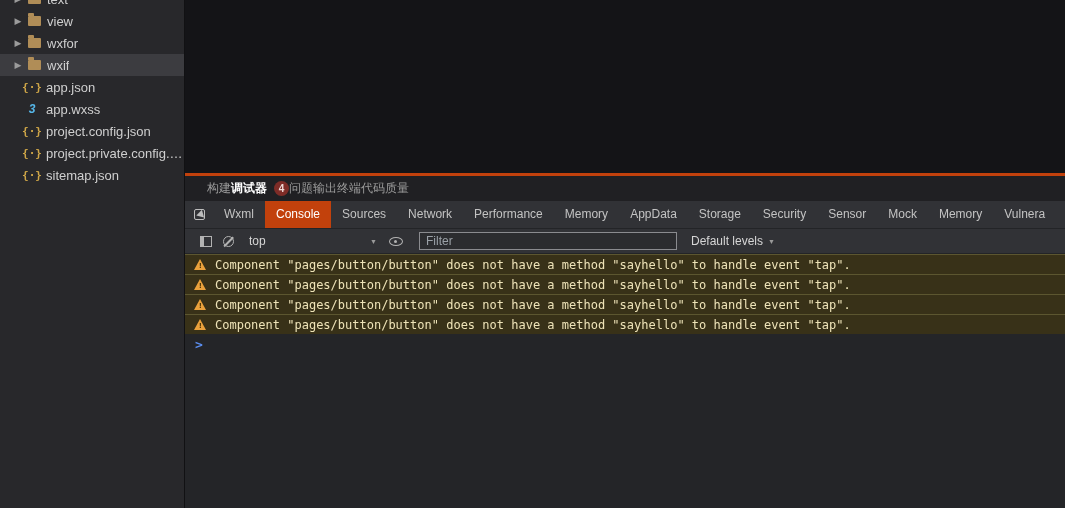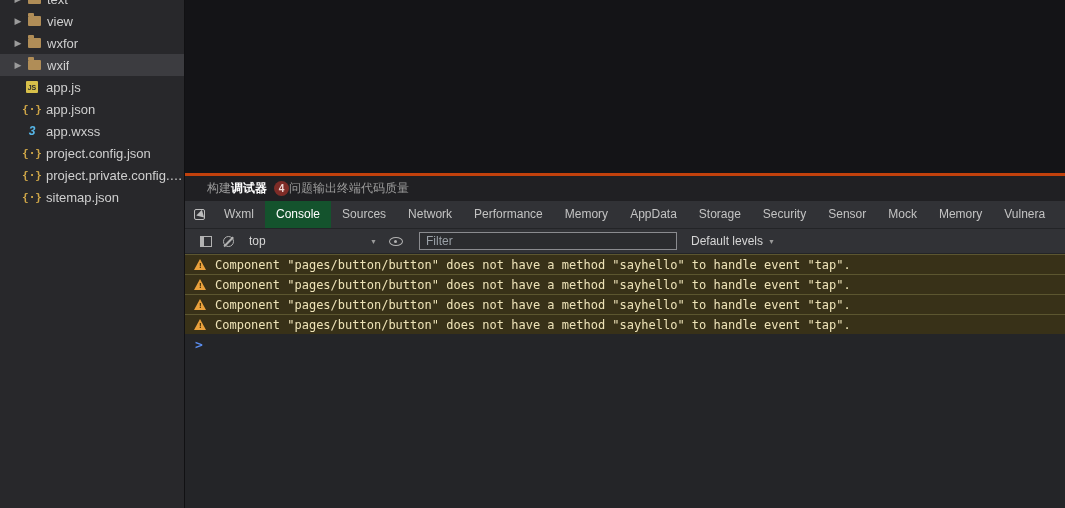--- a/index.html
+++ b/index.html
@@ -66,21 +66,21 @@
     height:27px; background:#313236; display:flex; align-items:center;
     font-size:12px; color:#c3c3c3; overflow:hidden;
   }
   .inspect-btn { width:28px; height:27px; display:flex; align-items:center; justify-content:center; flex:none; }
   .inspect-glyph { width:11px; height:11px; border:1px solid #bdbdbd; border-radius:2px; position:relative; }
   .inspect-glyph::after {
     content:""; position:absolute; right:-3px; bottom:-3px;
     border:4px solid transparent; border-top:7px solid #bdbdbd; transform:rotate(-45deg);
   }
   .dt-tab { padding:0 11px; height:27px; line-height:27px; flex:none; cursor:default; }
-  .dt-tab.active { background:#14532d; color:#ffffff; }
+  .dt-tab.active { background:#c2410c; color:#ffffff; }
 
   
   .c-toolbar {
     height:26px; background:#313236; border-top:1px solid #232427; border-bottom:1px solid #232427;
     display:flex; align-items:center; padding-left:10px; font-size:12px; color:#d6d6d6;
   }
   .tbtn { width:22px; height:22px; display:flex; align-items:center; justify-content:center; flex:none; }
   .consbox { width:12px; height:11px; border:1px solid #b2b2b2; position:relative; }
   .consbox::after { content:""; position:absolute; left:0; top:0; bottom:0; width:3px; background:#b2b2b2; }
   .clear-glyph { width:11px; height:11px; border:1.5px solid #b2b2b2; border-radius:50%; position:relative; }
@@ -157,26 +157,20 @@
         <span class="tlabel">wxfor</span>
       </div>
 
       <div class="trow selected">
         <span class="chev">▶</span>
         <span class="folder-glyph"></span>
         <span class="tlabel">wxif</span>
       </div>
 
 
-      <div class="trow">
-        <span class="ficon">
-            <span class="icon-js">JS</span>
-          </span>
-        <span class="tlabel">app.js</span>
-      </div>
 
       <div class="trow">
         <span class="ficon">
             <span class="icon-json">{·}</span>
           </span>
         <span class="tlabel">app.json</span>
       </div>
 
       <div class="trow">
         <span class="ficon">

